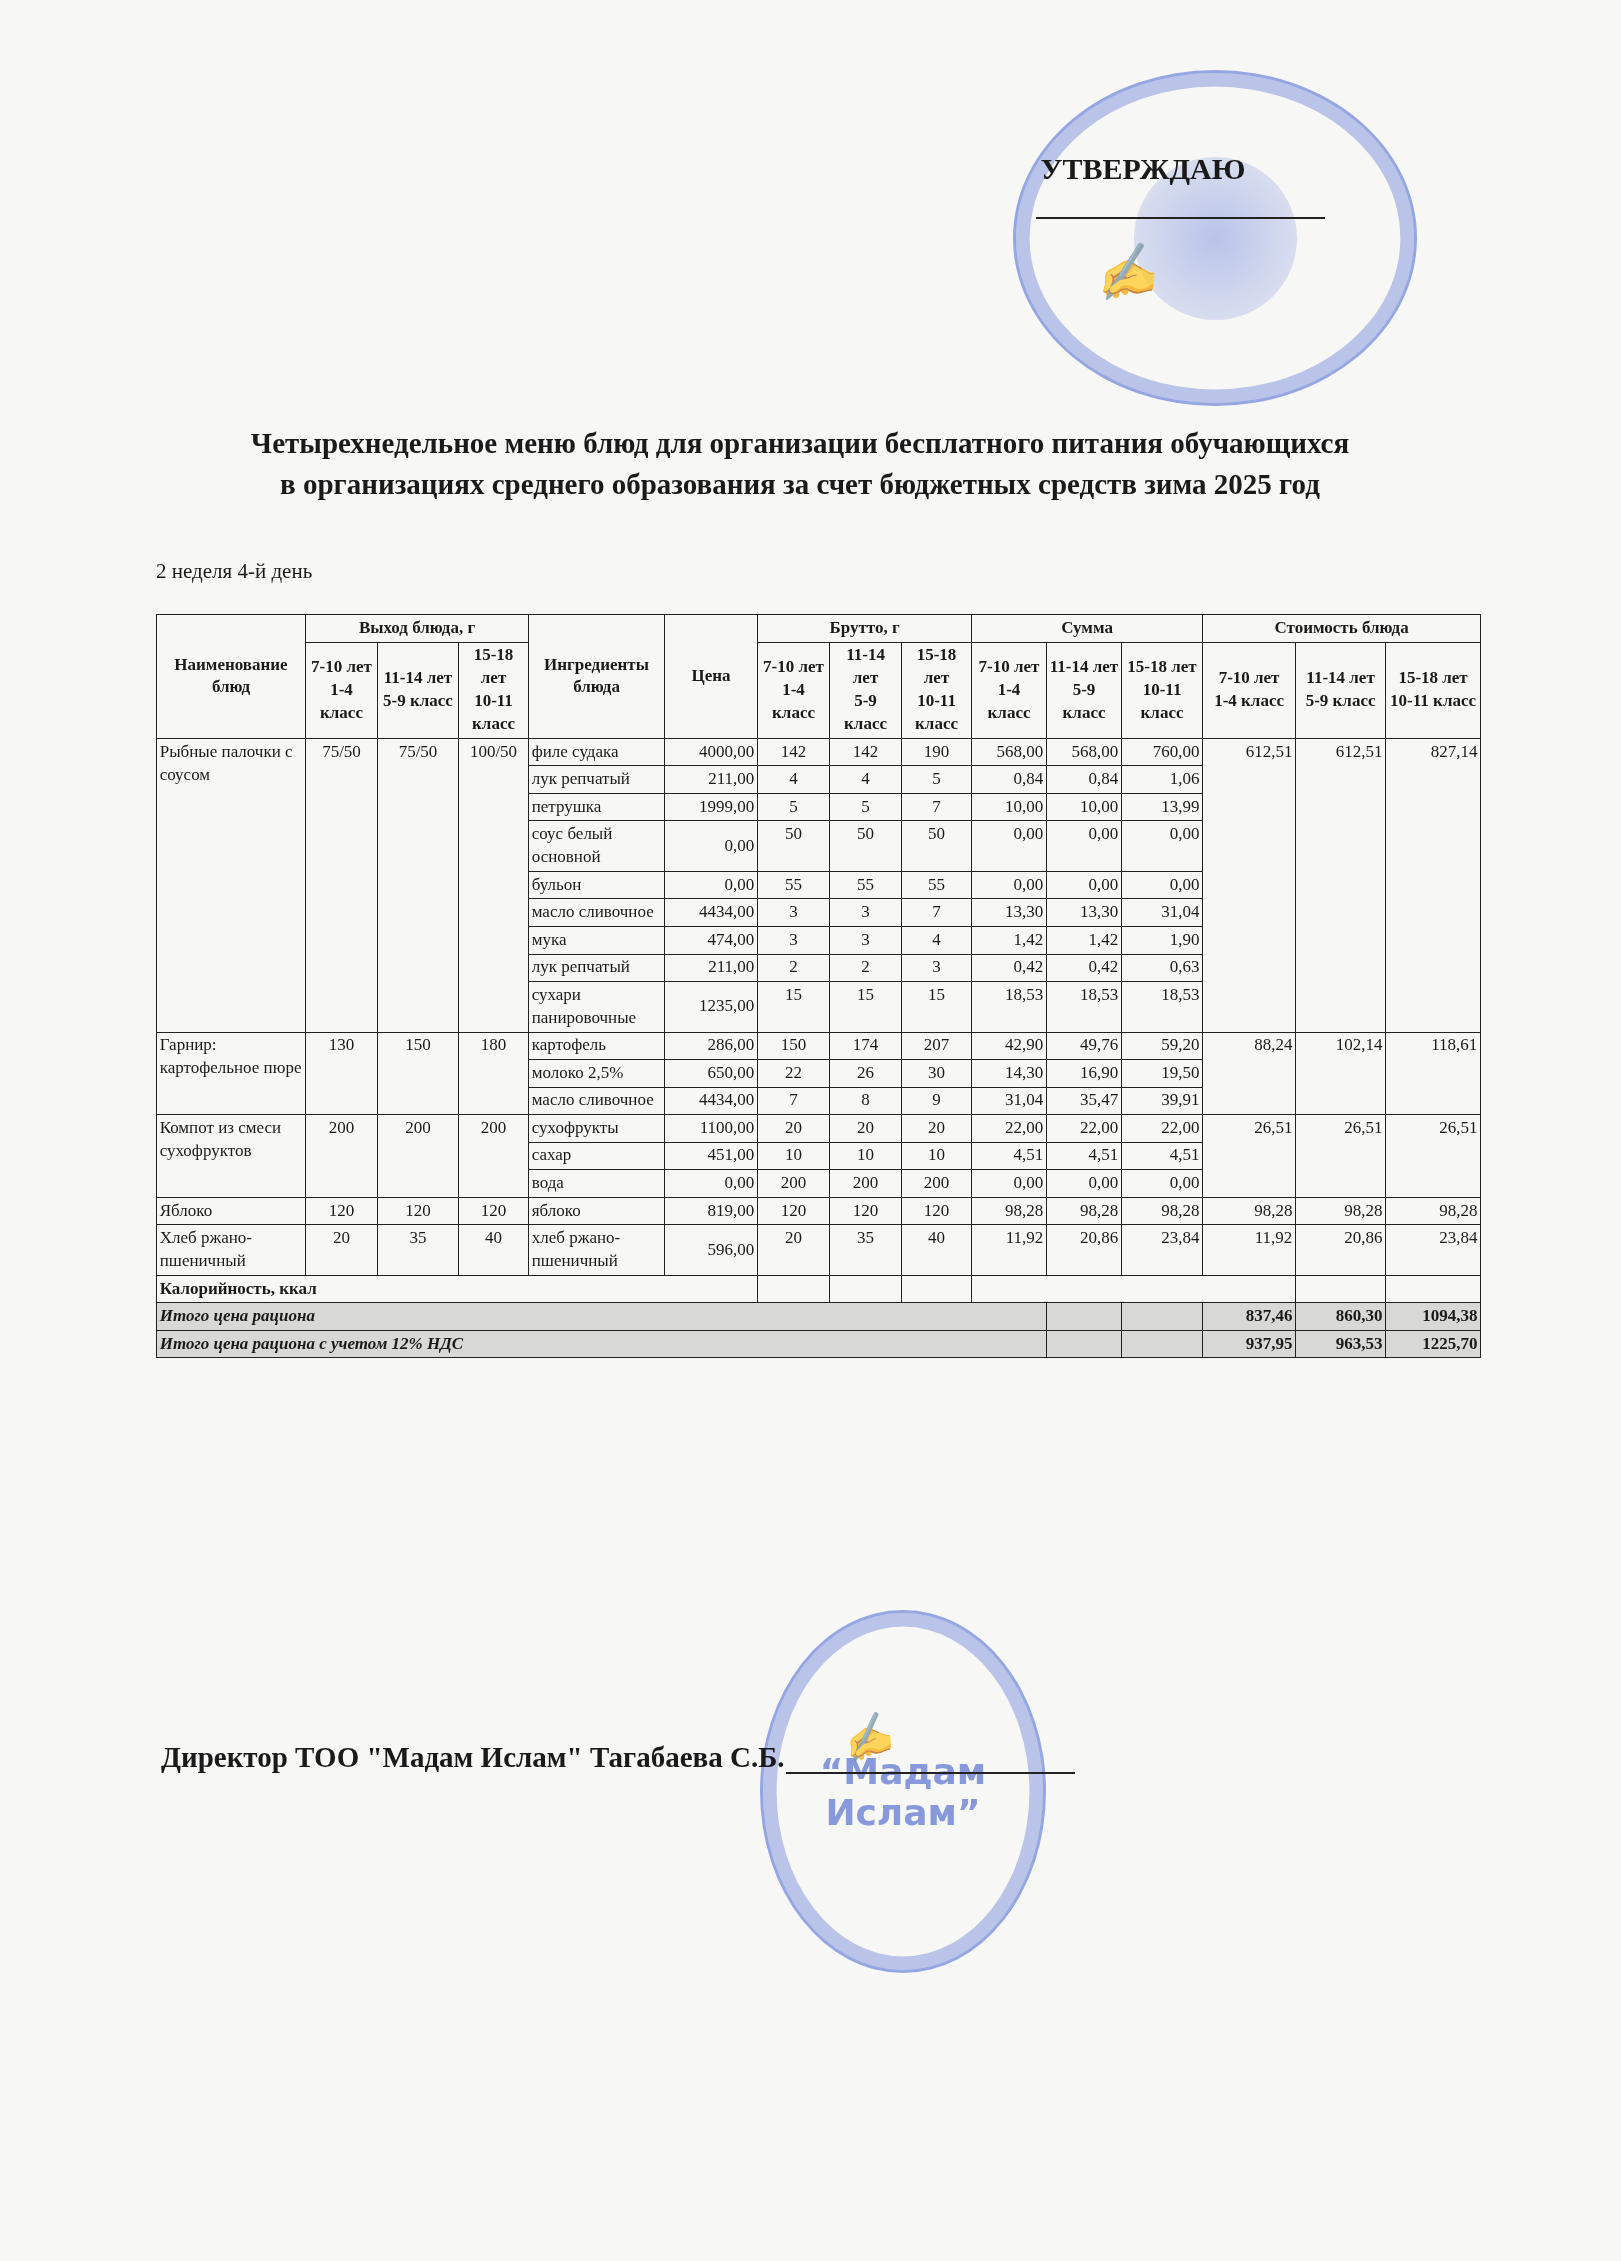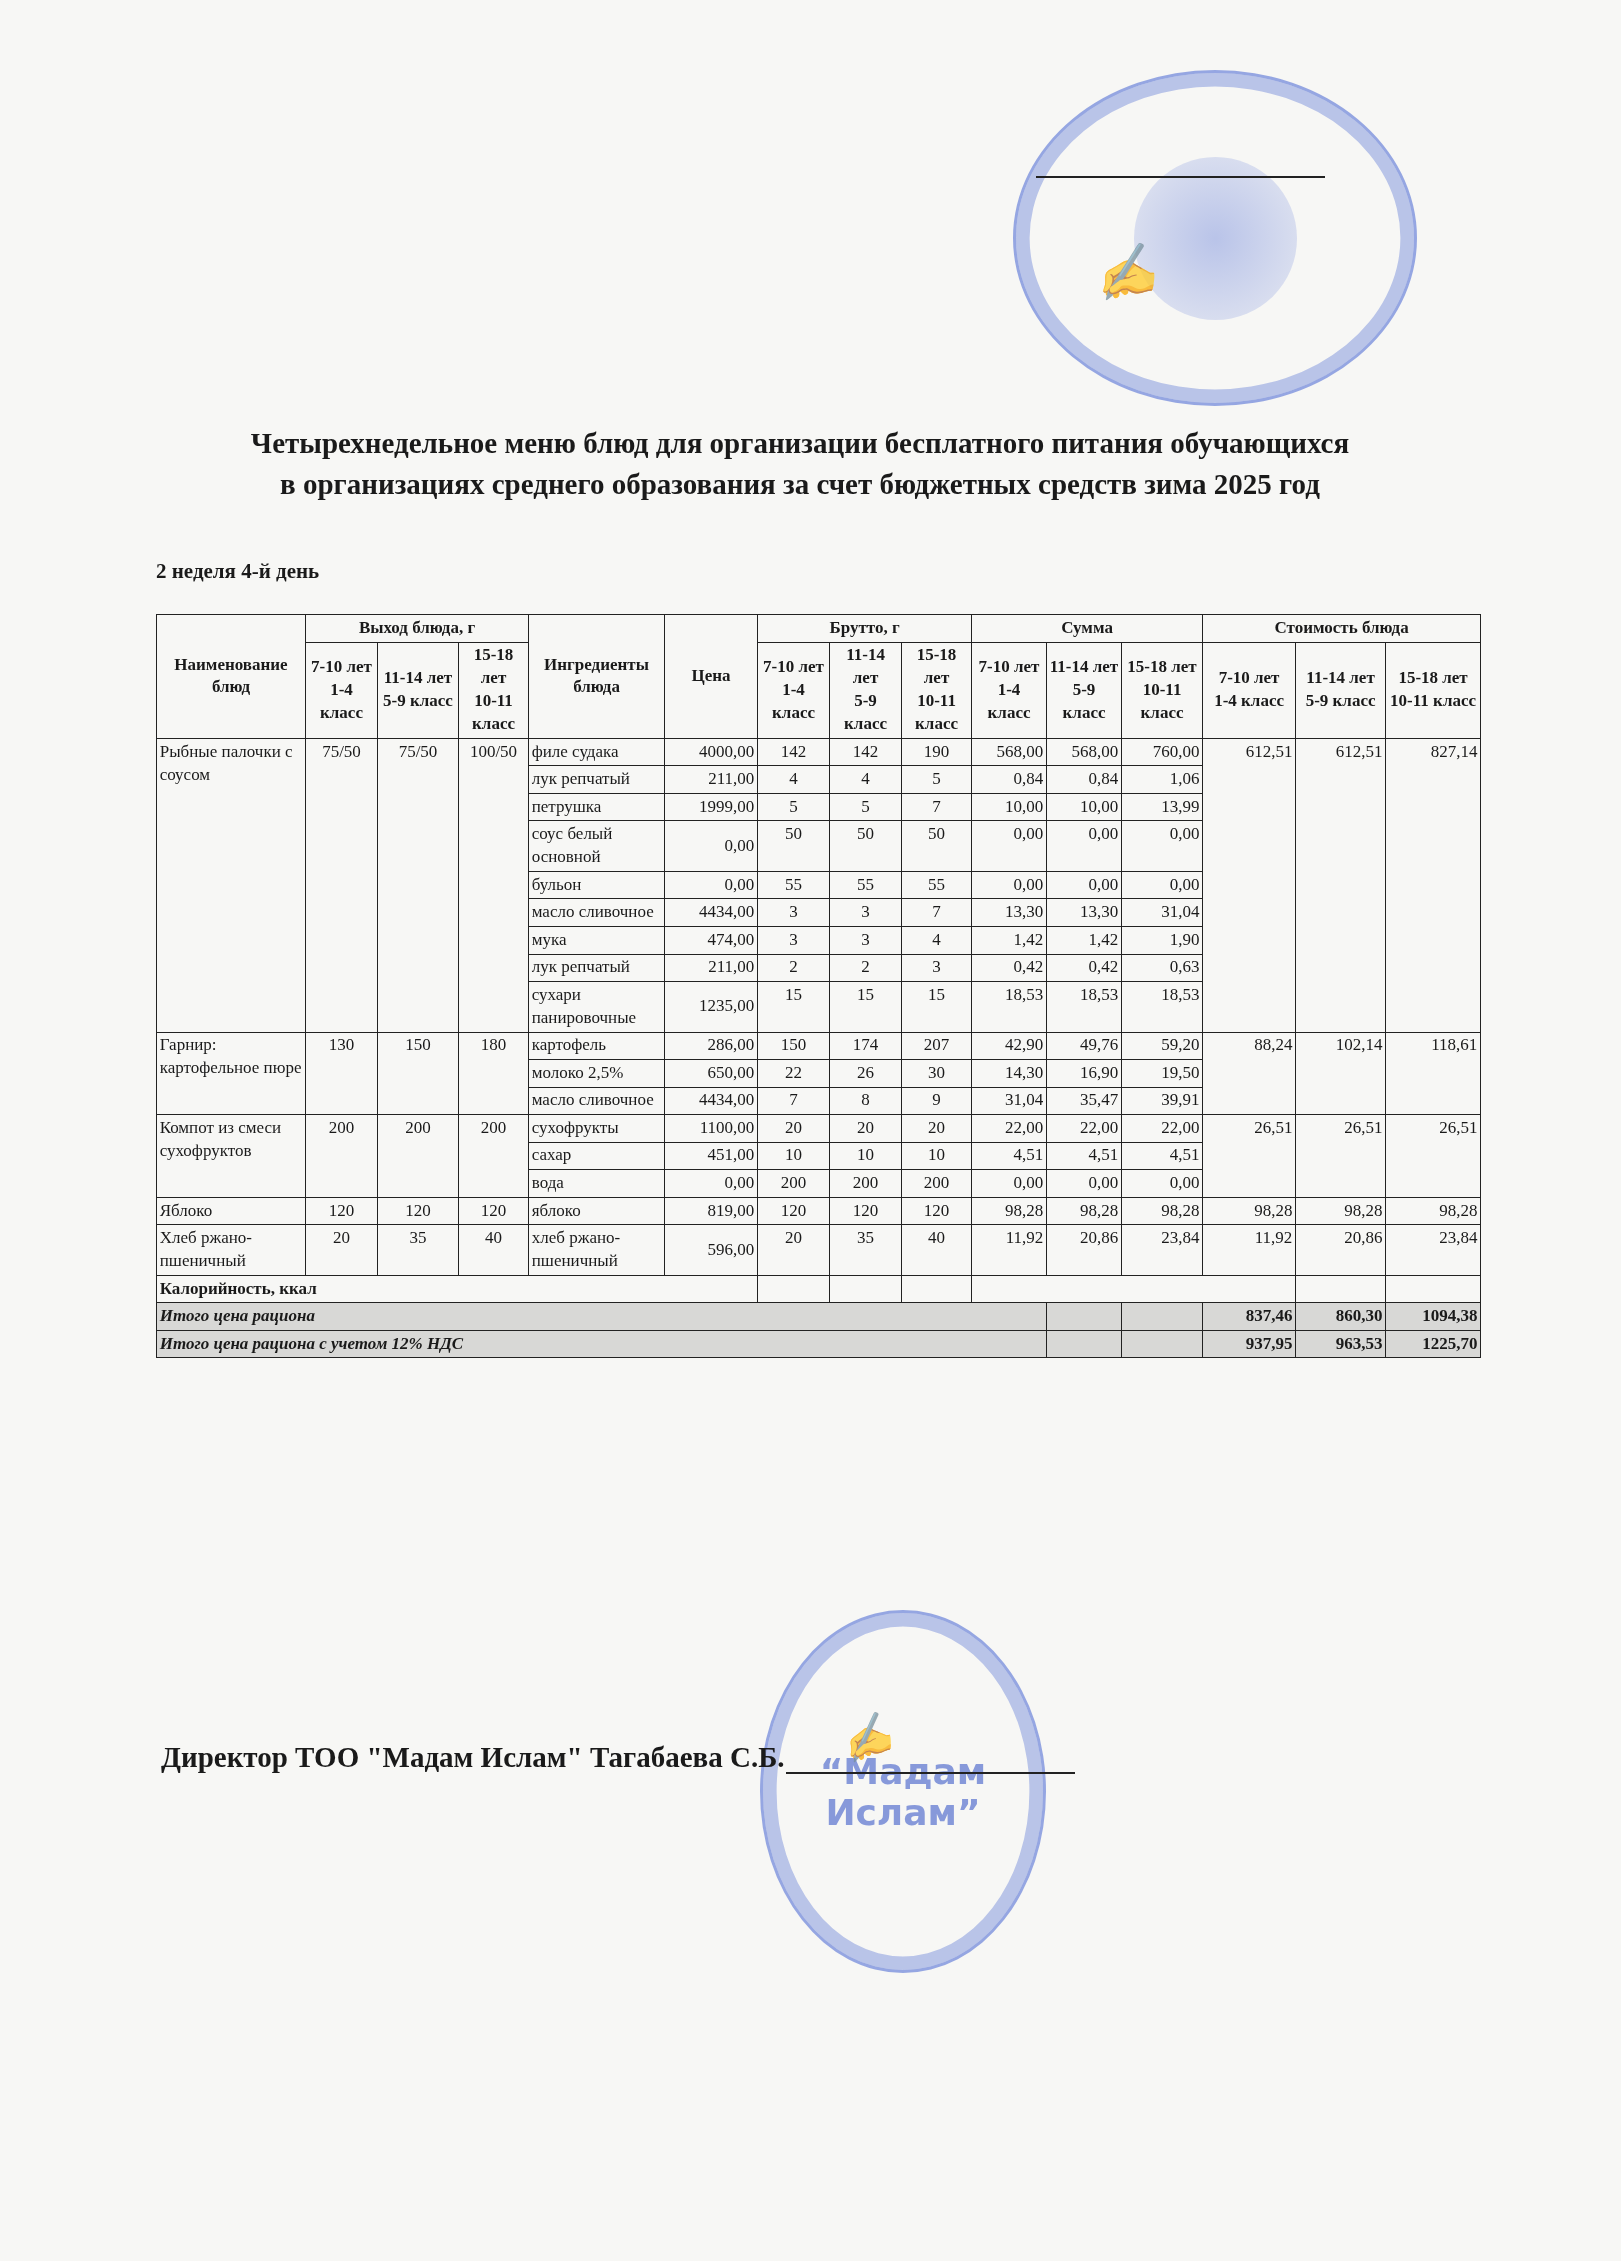--- a/index.html
+++ b/index.html
@@ -22,21 +22,21 @@
   .approve .blank { display: inline-block; border-bottom: 2.3px solid #222; }
   .approve .blank.a { width: 289px; height: 13.6px; margin-left: 0; }
   .approve .row2 { display: flex; align-items: flex-end; margin-top: 13.6px; }
   .approve .blank.b { width: 289px; height: 4.5px; }
   .title {
     position: absolute; left: 149px; top: 423px; width: 1302px;
     text-align: center; font-weight: bold; font-size: 29px; line-height: 1.4;
   }
   .subtitle {
     position: absolute; left: 156px; top: 559px;
-    font-weight: bold; font-size: 21px;
+    font-weight: normal; font-size: 21px;
   }
   table.menu {
     position: absolute; left: 156px; top: 614px; width: 1298px;
     border-collapse: collapse; table-layout: fixed;
     font-size: 17px; line-height: 1.35;
   }
   table.menu td, table.menu th {
     border: 1.4px solid #222; padding: 1.8px 2.7px; vertical-align: top;
   }
   table.menu th {
@@ -78,20 +78,21 @@
 </style>
 </head>
 <body>
 
 <div class="stamp stamp1">
     <div class="inner"></div>
   </div>
 <div class="signature sig1">✍</div>
 
 <div class="approve">
+  <div class="line1">УТВЕРЖДАЮ</div>
   <div class="sigline">
       <span class="blank a"></span>
     </div>
 </div>
 
 <div class="title">
   <div>Четырехнедельное меню блюд для организации бесплатного питания обучающихся</div>
   <div>в организациях среднего образования за счет бюджетных средств зима 2025 год</div>
 </div>
 

